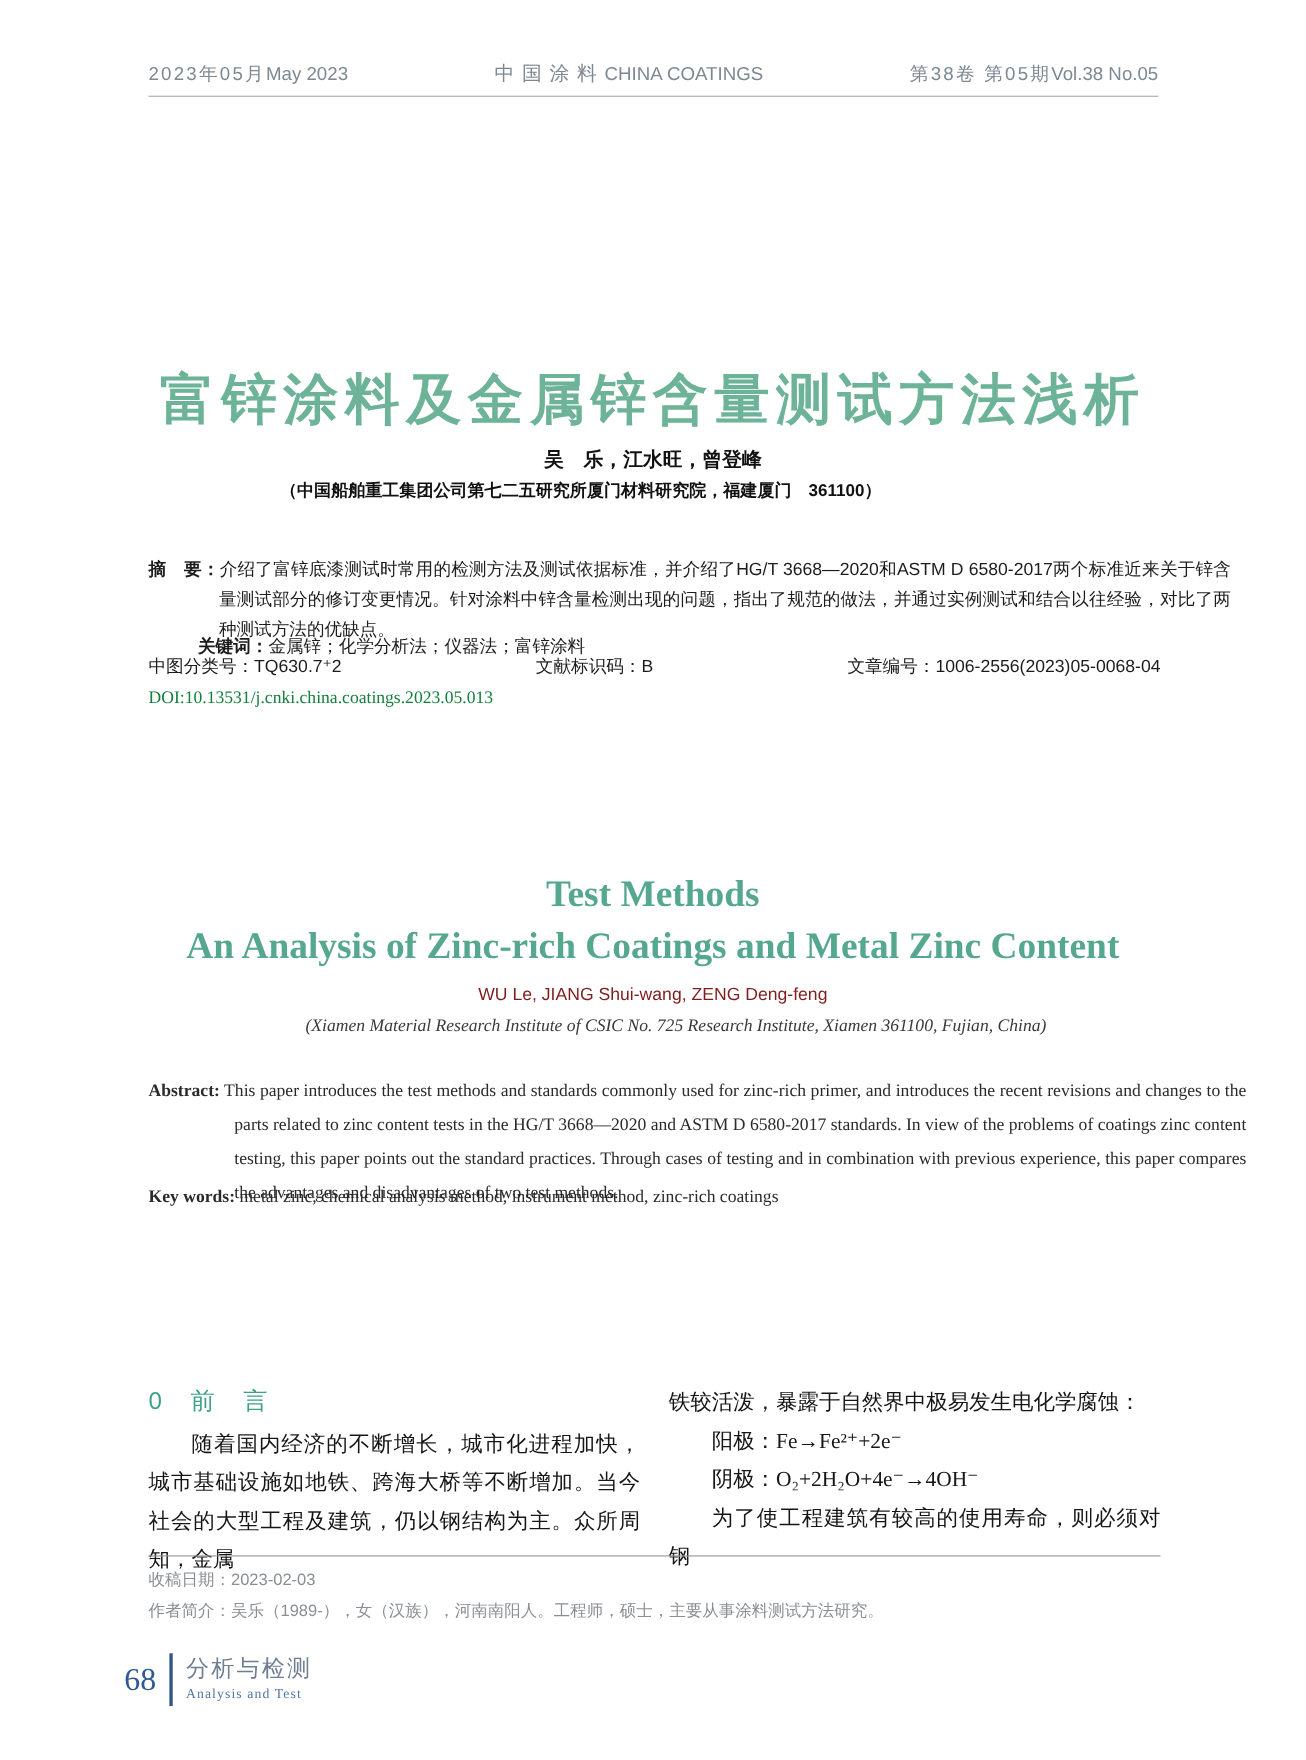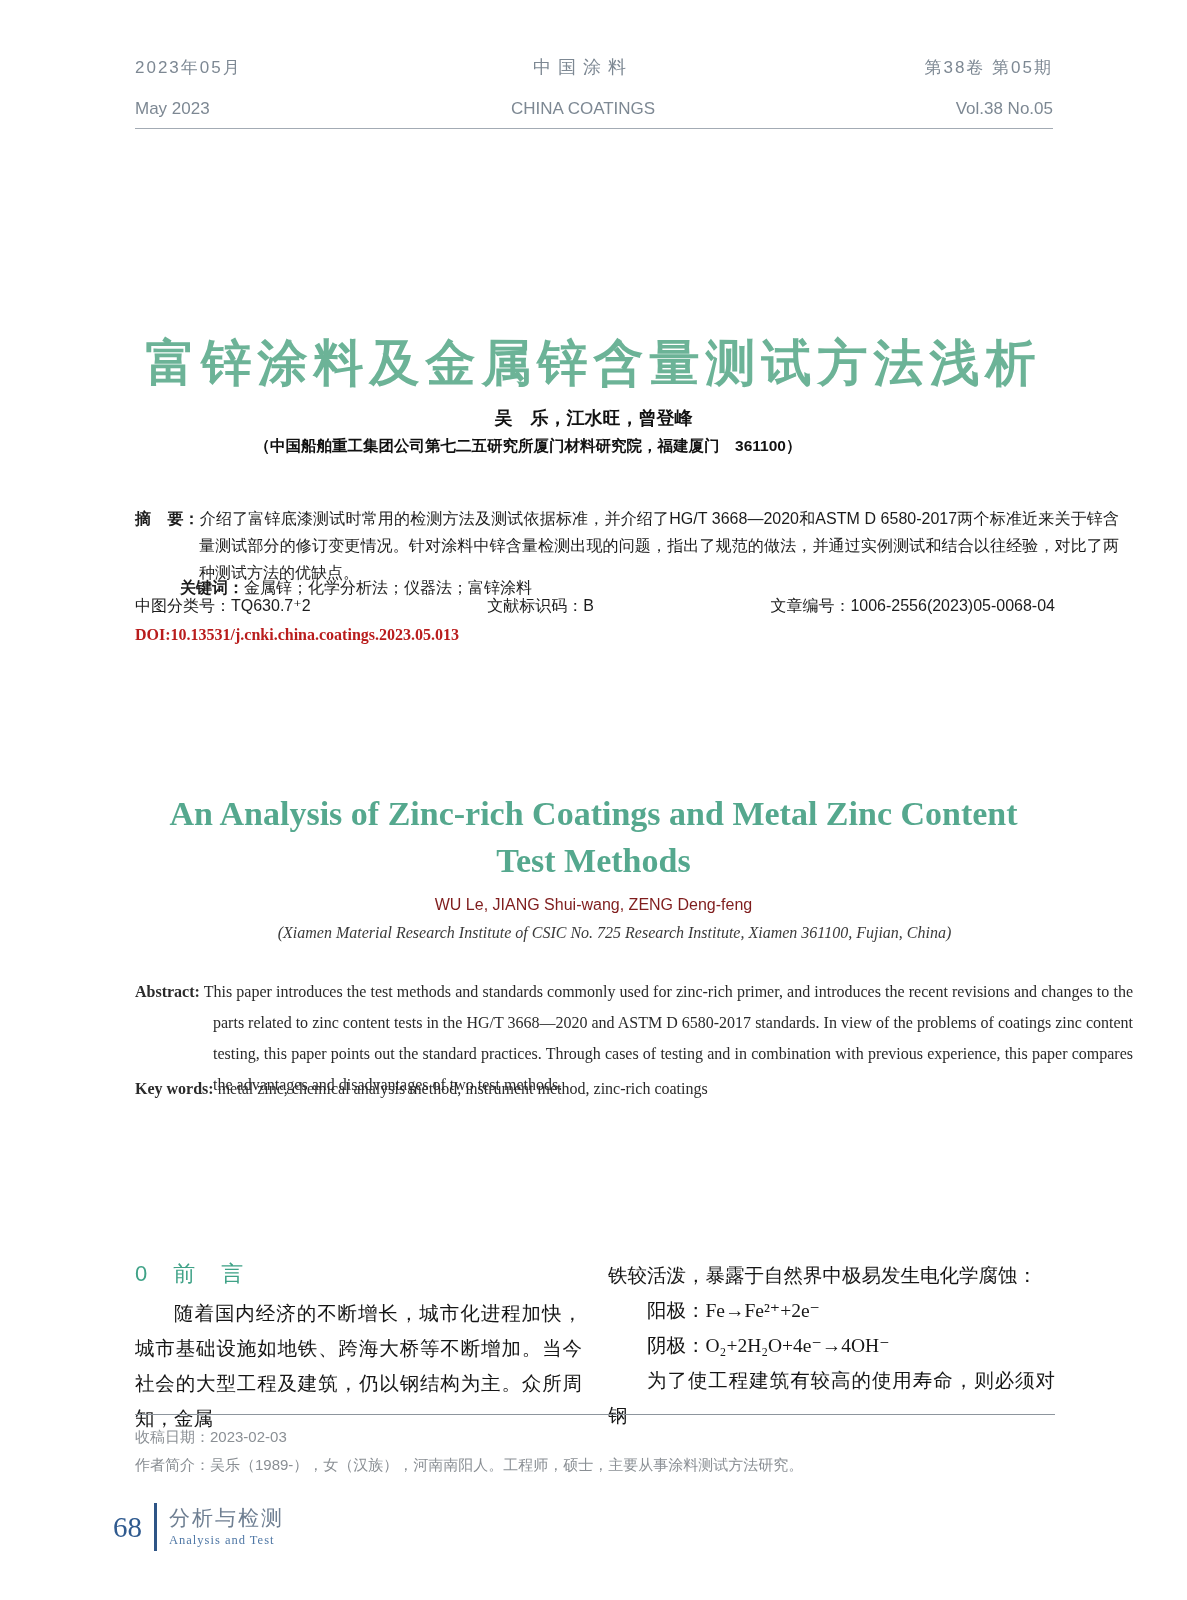--- a/index.html
+++ b/index.html
@@ -11,21 +11,21 @@
     color:#222;
     overflow:hidden;
   }
   
   .masthead{
     position:absolute;left:135px;top:55px;width:918px;
     display:flex;justify-content:space-between;align-items:flex-end;
     color:#7d8893;font-size:17px;line-height:25px;
     border-bottom:1.5px solid #a3abb4;padding-bottom:7px;
   }
-  .masthead .col{display:flex;flex-direction:column;gap:16px;}
+  .masthead .col{display:flex;flex-direction:row;}
   .masthead .c{text-align:center;}
   .masthead .r{text-align:right;}
   .masthead .cn{letter-spacing:2px;}
   .masthead .journal-cn{letter-spacing:7px;font-size:18px;}
   
   .title-cn{
     position:absolute;left:0;top:330px;width:1187px;
     text-align:center;font-size:50px;font-weight:bold;
     color:#6cb397;letter-spacing:6px;
   }
@@ -50,21 +50,21 @@
     font-size:16px;color:#1c1c1c;margin-left:45px;
   }
   .meta-row{
     position:absolute;left:135px;top:596px;width:920px;
     display:flex;justify-content:space-between;
     font-size:16px;color:#1c1c1c;
   }
   .doi-line{
     position:absolute;left:135px;top:626px;width:920px;
     font-family:"Liberation Serif","DejaVu Serif",serif;
-    font-size:16px;color:#b91c1c;font-weight:bold;
+    font-size:16px;color:#15803d;
   }
   
   .title-en{
     position:absolute;left:0;top:790px;width:1187px;
     text-align:center;
     font-family:"Liberation Serif","DejaVu Serif",serif;
     font-size:34px;font-weight:bold;color:#55a88e;
     line-height:47px;
   }
   .authors-en{
@@ -159,22 +159,22 @@
   <p class="keywords-cn"><b>关键词：</b><span>金属锌；化学分析法；仪器法；富锌涂料</span></p>
 
   <div class="meta-row">
     <span>中图分类号：TQ630.7⁺2</span>
     <span>文献标识码：B</span>
     <span>文章编号：1006-2556(2023)05-0068-04</span>
   </div>
   <div class="doi-line">DOI:10.13531/j.cnki.china.coatings.2023.05.013</div>
 
   <div class="title-en">
+    <div>Test Methods</div>
     <div>An Analysis of Zinc-rich Coatings and Metal Zinc Content</div>
-    <div>Test Methods</div>
   </div>
   <div class="authors-en">WU Le, JIANG Shui-wang, ZENG Deng-feng</div>
   <div class="affil-en">(Xiamen Material Research Institute of CSIC No. 725 Research Institute, Xiamen 361100, Fujian, China)</div>
 
   <p class="abstract-en"><b>Abstract:</b> <span>This paper introduces the test methods and standards commonly used for zinc-rich primer, and introduces the recent revisions and changes to the parts related to zinc content tests in the HG/T 3668—2020 and ASTM D 6580-2017 standards. In view of the problems of coatings zinc content testing, this paper points out the standard practices. Through cases of testing and in combination with previous experience, this paper compares the advantages and disadvantages of two test methods.</span></p>
 
   <p class="keywords-en"><b>Key words:</b> <span>metal zinc, chemical analysis method, instrument method, zinc-rich coatings</span></p>
 
   <div class="body-cols">
     <div class="colL">

